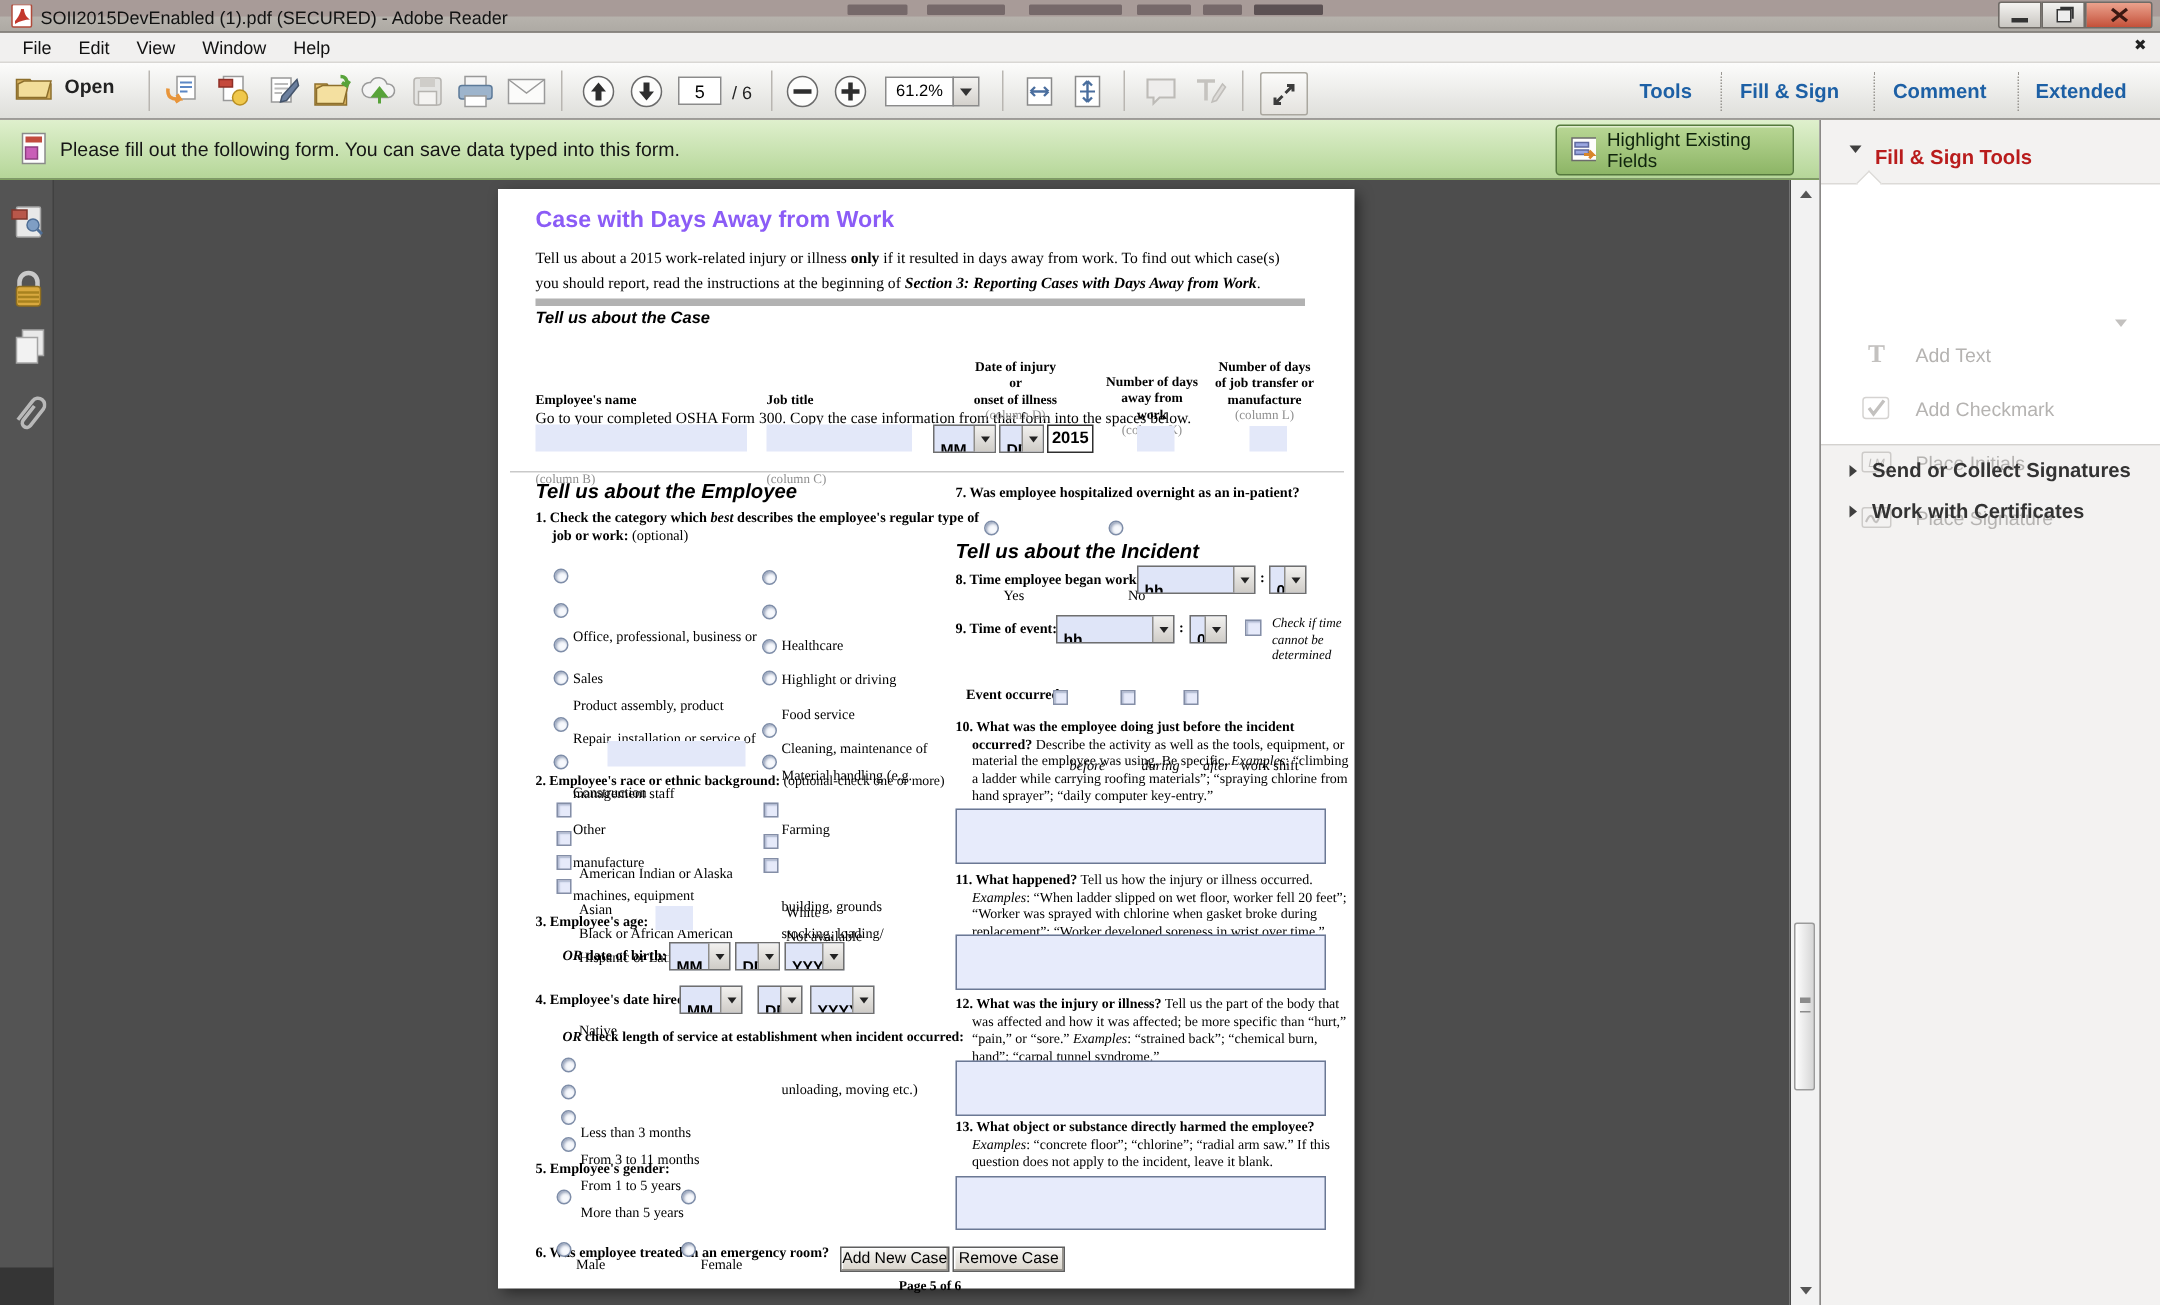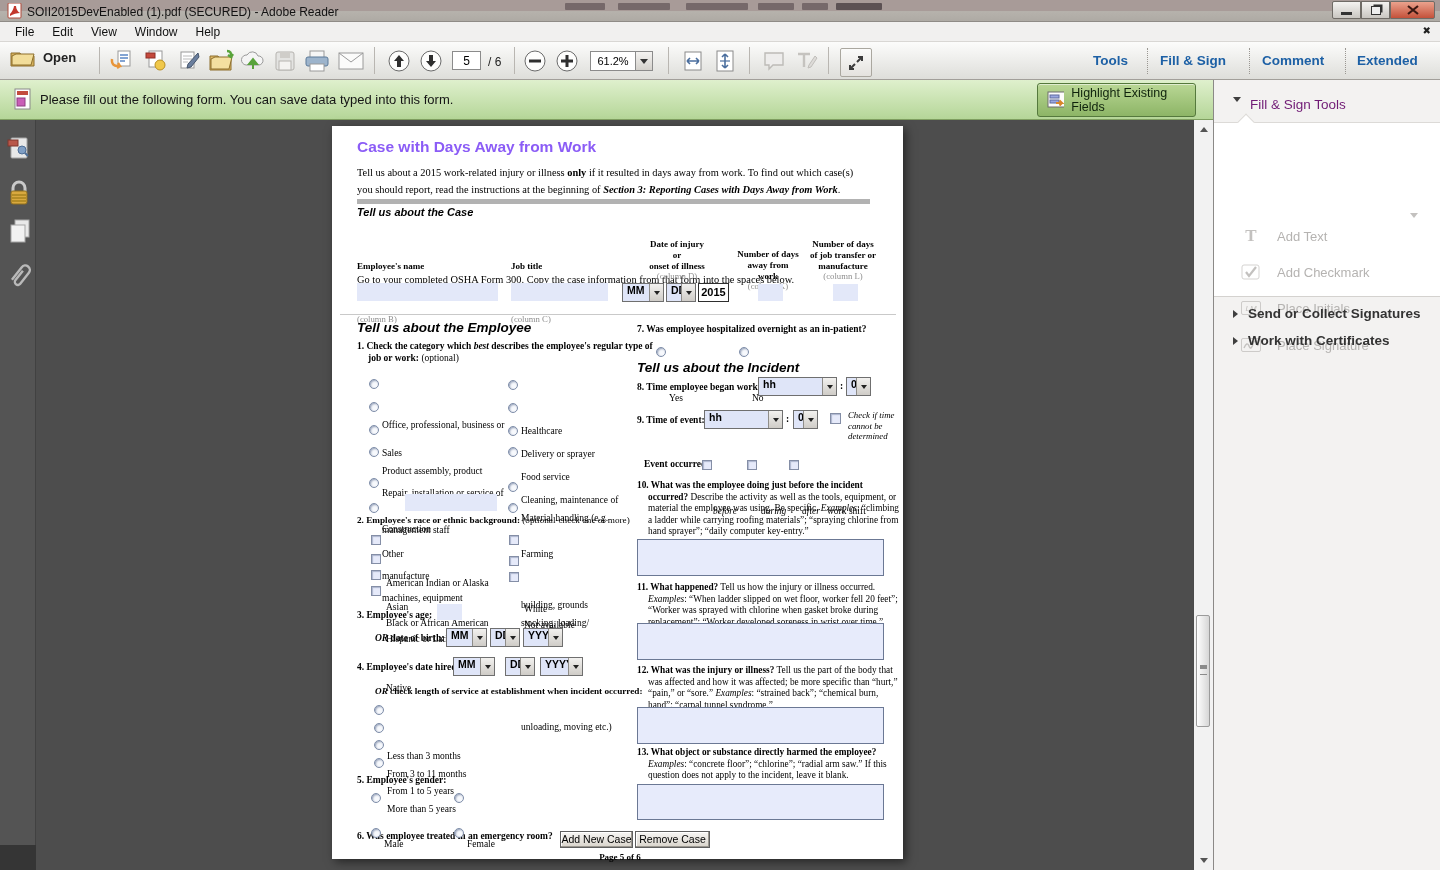--- a/index.html
+++ b/index.html
@@ -42,33 +42,33 @@
   .corner{position:absolute;left:0;top:845px;width:36px;height:25px;background:#353535}
   .page{position:absolute;left:332px;top:126px;width:571px;height:733px;background:#fff;box-shadow:3px 3px 9px rgba(0,0,0,.5)}
   .vscroll{position:absolute;left:1193px;top:120px;width:20px;height:750px;background:#f2f2f2;border-left:1px solid #4a4a4a;box-sizing:border-box}
   .sbtn{position:absolute;left:1194px;width:19px;height:16px;display:flex;align-items:center;justify-content:center}
   .thumb{position:absolute;left:1196px;top:615px;width:14px;height:112px;background:linear-gradient(90deg,#fefefe,#d6d6d6);border:1px solid #9b9b9b;border-radius:2px;box-sizing:border-box}
   .grip{position:absolute;left:3px;top:49px;width:7px;height:8px;border-top:1px solid #8b8b8b;border-bottom:1px solid #8b8b8b;background:linear-gradient(#8b8b8b 3px,transparent 3px,transparent 4px)}
   .stri-up{width:0;height:0;border-left:4px solid transparent;border-right:4px solid transparent;border-bottom:5px solid #555}
   .stri-dn{width:0;height:0;border-left:4px solid transparent;border-right:4px solid transparent;border-top:5px solid #555}
   
   .panel{position:absolute;left:1213px;top:80px;width:227px;height:790px;background:#f3f2f1;border-left:1px solid #8b8987;box-sizing:border-box}
-  .phead{position:absolute;left:19px;top:17px;display:flex;align-items:flex-start;gap:9px;font-weight:400;font-size:13.5px;color:#701a75}
+  .phead{position:absolute;left:19px;top:17px;display:flex;align-items:flex-start;gap:9px;font-weight:700;font-size:13.5px;color:#b91c1c}
   .toolsbox{position:absolute;left:0;top:42px;width:227px;height:175px;background:#fff;border-top:1px solid #dcdad7;border-bottom:1px solid #d4d2cf;box-sizing:border-box}
   .notch{position:absolute;left:26px;top:36px;width:11px;height:11px;background:#fff;border-left:1px solid #dcdad7;border-top:1px solid #dcdad7;transform:rotate(45deg)}
   .trow{position:absolute;left:26px;height:22px;display:flex;align-items:center;gap:15px;color:#b5b3b1;font-size:13px}
   .ticon{width:22px;display:flex;align-items:center;justify-content:center;color:#c3c1bf}
   .tbox{width:20px;height:14px;border:1px solid #cdcbc9;border-radius:2px;display:flex;align-items:center;justify-content:center;font-size:8px;font-style:italic;color:#c3c1bf;box-sizing:border-box}
   .srow{position:absolute;left:19px;display:flex;align-items:center;gap:10px;font-weight:700;font-size:13.5px;color:#333}
   .sig-caret{position:absolute;left:196px;top:138px}
   
   .fld{position:absolute;background:#e3e8f9}
   .ta{position:absolute;background:#e7ebfb;border:1px solid #6b7894;box-sizing:border-box}
   .combo{position:absolute;display:flex;border:1px solid #6f6f6f;background:#dfe5f8;box-sizing:border-box;height:19px}
-  .cv{flex:1;padding:0 2px 0 4px;font:700 10.5px "Liberation Sans",sans-serif;color:#000;overflow:hidden;white-space:nowrap}
+  .cv{flex:1;padding:10px 2px 0 4px;font:700 10.5px "Liberation Sans",sans-serif;color:#000;overflow:hidden;white-space:nowrap}
   .combo.nrm .cv{font-weight:700}
   .cbtn{width:13px;border-left:1px solid #8f8d89;background:linear-gradient(#f2f1ef,#cfccc7);display:flex;align-items:center;justify-content:center}
   .ctri{width:0;height:0;border-left:3px solid transparent;border-right:3px solid transparent;border-top:4px solid #222}
   .y15{position:absolute;background:#fff;border:1.5px solid #2e2e2e;font:700 11px "Liberation Sans",sans-serif;text-align:center;line-height:17px;box-sizing:border-box}
   .rad{position:absolute;width:10px;height:10px;border-radius:50%;background:#f7f9fd;border:1px solid #7e8da8;box-shadow:inset 1px 1px 2px rgba(70,90,130,.55);box-sizing:border-box}
   .chk{position:absolute;width:10px;height:10px;background:#e6eafa;border:1px solid #848ea6;box-shadow:inset 1px 1px 1px rgba(70,90,130,.35);box-sizing:border-box}
   .q{position:absolute;font:700 9.5px/11.5px "Liberation Serif",serif;color:#000}
   .t{position:absolute;font:9.5px/11 "Liberation Serif",serif;color:#000}
   .hang{padding-left:11px;text-indent:-11px}
   .shead{position:absolute;font:700 italic 13.5px/15px "Liberation Sans",sans-serif;color:#000}
@@ -372,21 +372,21 @@
     <div class="t" style="left:50px;top:315px;width:132px">Repair, installation or service of machines, equipment</div>
     <span class="rad" style="left:37px;top:352px"></span>
     <div class="t" style="left:50px;top:351px;width:124px">Construction</div>
     <span class="rad" style="left:37px;top:377px"></span>
     <div class="t" style="left:50px;top:376px;width:60px">Other</div>
     <div class="fld" style="left:73px;top:368px;width:92px;height:17px"></div>
 
     <span class="rad" style="left:176px;top:254px"></span>
     <div class="t" style="left:189px;top:253px;width:105px">Healthcare</div>
     <span class="rad" style="left:176px;top:277px"></span>
-    <div class="t" style="left:189px;top:276px;width:105px">Delivery or sprayer</div>
+    <div class="t" style="left:189px;top:276px;width:105px">Highlight or driving</div>
     <span class="rad" style="left:176px;top:300px"></span>
     <div class="t" style="left:189px;top:299px;width:105px">Food service</div>
     <span class="rad" style="left:176px;top:321px"></span>
     <div class="t" style="left:189px;top:322px;width:112px">Cleaning, maintenance of building, grounds</div>
     <span class="rad" style="left:176px;top:356px"></span>
     <div class="t" style="left:189px;top:340px;width:106px">Material handling (e.g. stocking, loading/ unloading, moving etc.)</div>
     <span class="rad" style="left:176px;top:377px"></span>
     <div class="t" style="left:189px;top:376px;width:105px">Farming</div>
 
     <div class="q" style="left:25px;top:389px;width:294px;font-size:9.2px"><span>2.  </span><span>Employee's race or ethnic background:</span><span class="nb"> (optional-check one or more)</span></div>

